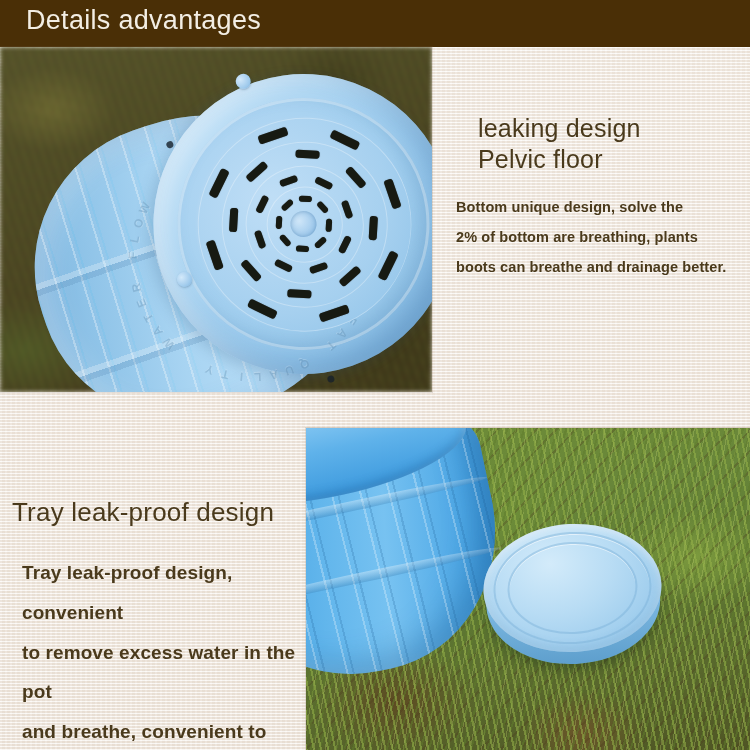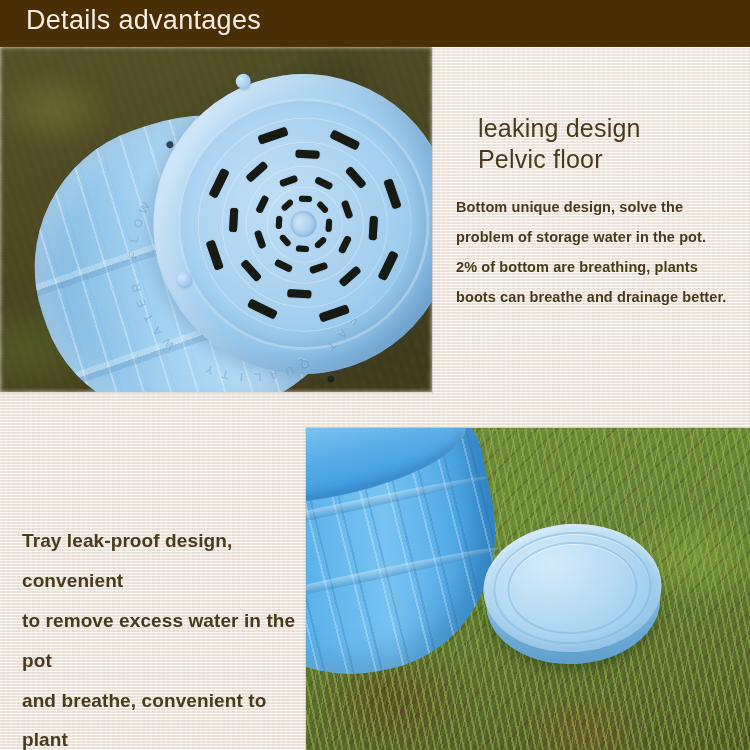--- a/index.html
+++ b/index.html
@@ -335,27 +335,29 @@
   </div>
 </div>
 
 <div class="txt-block" id="text-pelvic">
   <div class="head-lg">
     <div>leaking design</div>
     <div>Pelvic floor</div>
   </div>
   <div class="body-txt">
     <p>Bottom unique design, solve the</p>
-    <p>problem of storage water in the pot.</p>
     <p>2% of bottom are breathing, plants</p>
     <p>boots can breathe and drainage better.</p>
   </div>
 </div>
 
 <div class="txt-block" id="text-tray">
+  <div class="head-lg">
+    <div>Tray leak-proof design</div>
+  </div>
   <div class="body-txt">
     <p>Tray leak-proof design, convenient</p>
     <p>to remove excess water in the pot</p>
     <p>and breathe, convenient to plant</p>
     <p>glowing</p>
   </div>
 </div>
 
 <div class="photo" id="photo-pot-tray">
   <div class="bg-grass-bright"></div>

